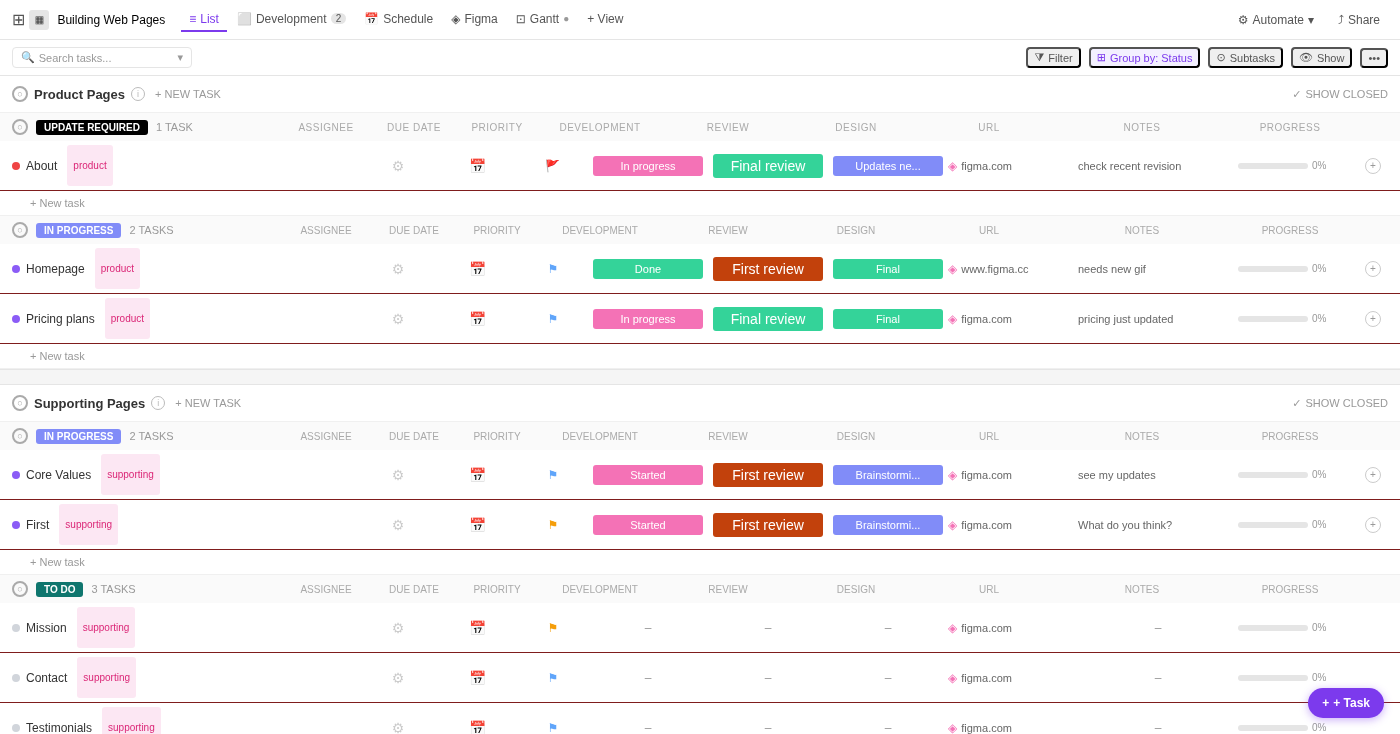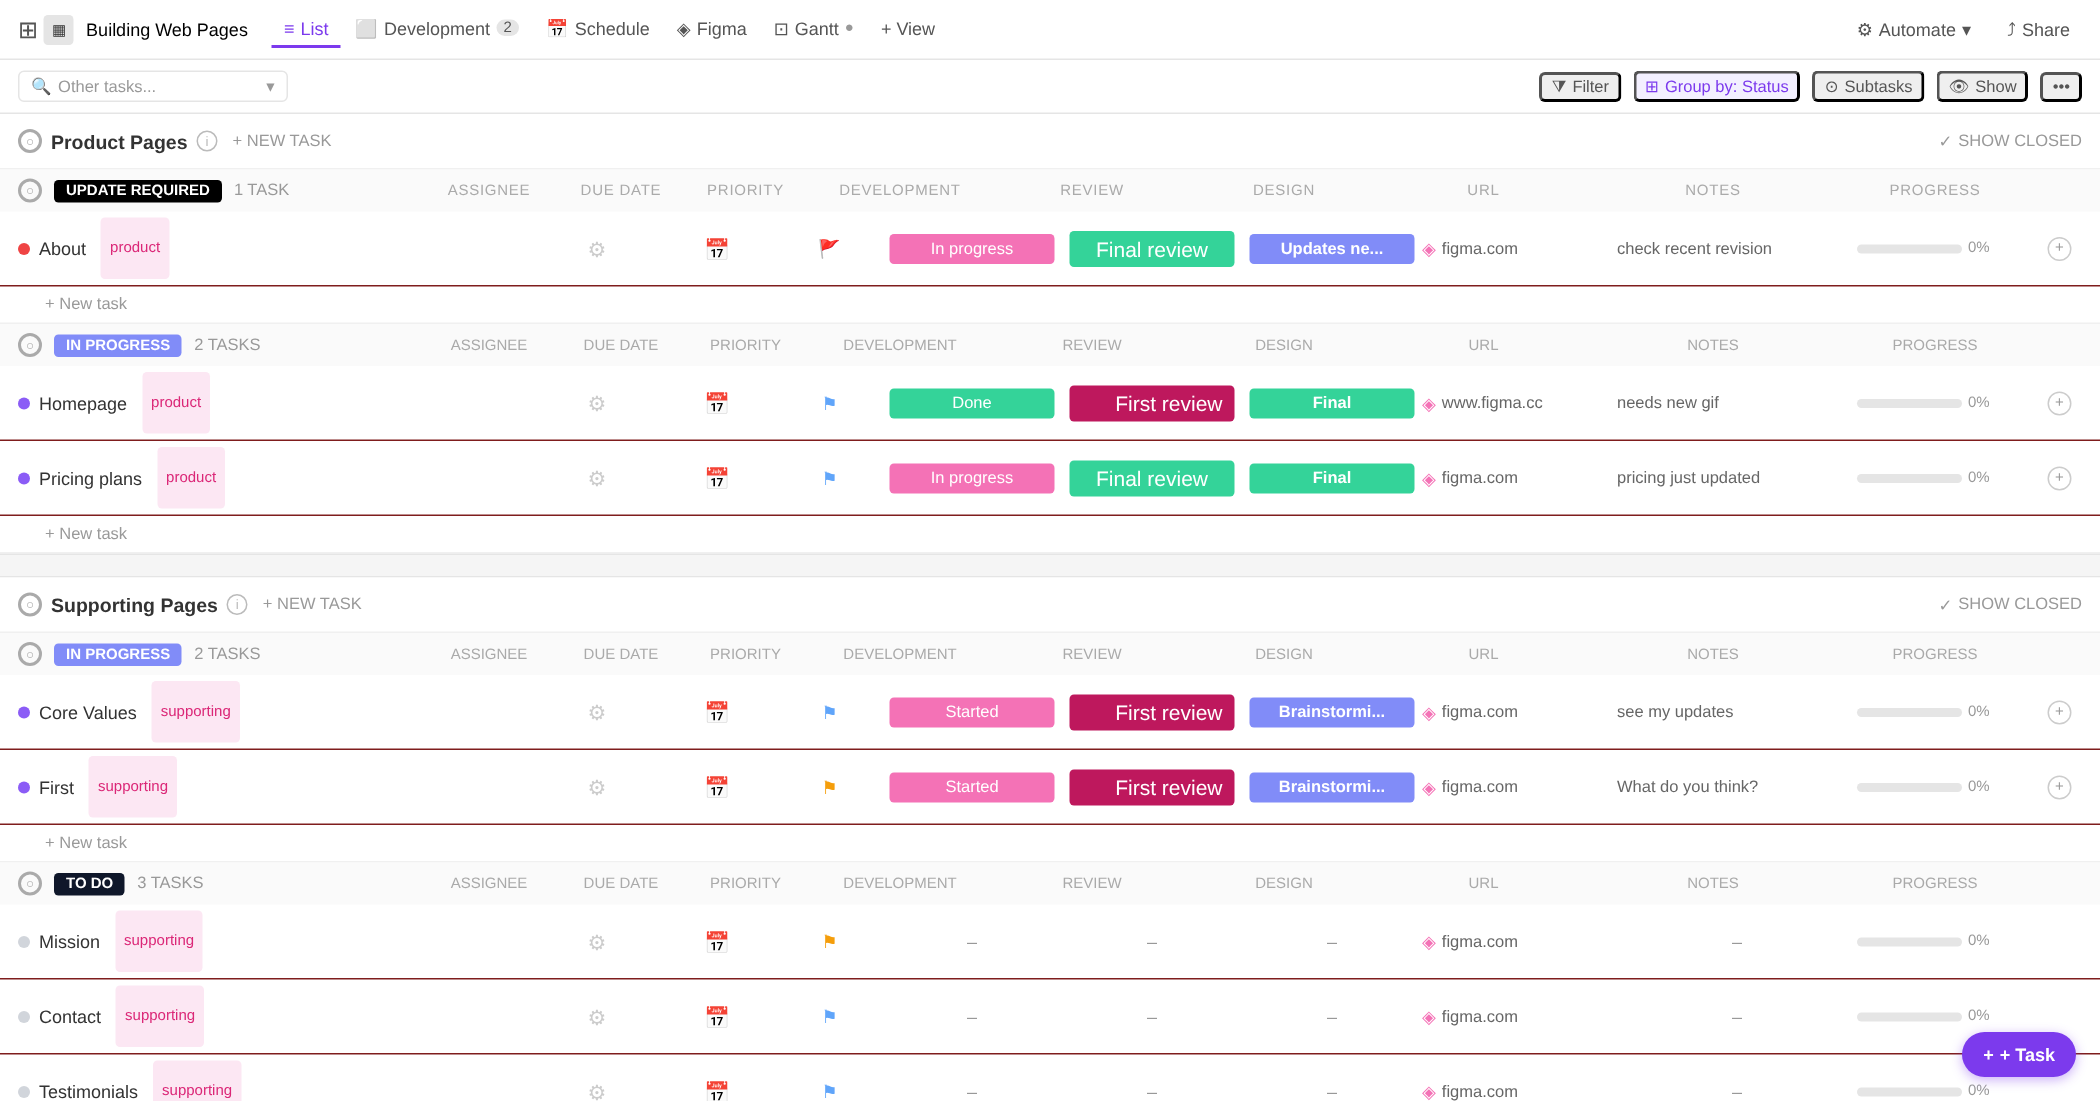--- a/index.html
+++ b/index.html
@@ -33,21 +33,21 @@
     .section-info { width: 14px; height: 14px; border-radius: 50%; border: 1px solid #bbb; display: flex; align-items: center; justify-content: center; font-size: 9px; color: #bbb; cursor: pointer; }
     .new-task-btn { font-size: 11px; color: #999; margin-left: 4px; cursor: pointer; }
     .show-closed { margin-left: auto; font-size: 11px; color: #999; cursor: pointer; display: flex; align-items: center; gap: 4px; }
 
     
     .group { border-bottom: 1px solid #f0f0f0; }
     .group-header { display: flex; align-items: center; padding: 6px 12px; gap: 8px; background: #fafafa; }
     .status-badge { padding: 2px 8px; border-radius: 3px; font-size: 10px; font-weight: 700; color: #fff; cursor: pointer; }
     .status-update { background: #000000; }
     .status-inprogress { background: #818cf8; }
-    .status-todo { background: #0f172a; }
+    .status-todo { background: #0f766e; }
     .group-count { font-size: 11px; color: #999; }
     .col-header { font-size: 10px; color: #aaa; font-weight: 500; text-transform: uppercase; letter-spacing: 0.5px; text-align: left; }
 
     
     .task-row { display: grid; grid-template-columns: 1fr 80px 80px 70px 120px 120px 120px 130px 160px 120px 30px; align-items: center; padding: 4px 12px; border-bottom: 1px solid #7f1d1d; min-height: 36px; }
     .task-name-cell { display: flex; align-items: center; gap: 6px; }
     .task-dot { width: 8px; height: 8px; border-radius: 50%; flex-shrink: 0; }
     .dot-red { background: #ef4444; }
     .dot-purple { background: #8b5cf6; }
     .dot-gray { background: #d1d5db; }
@@ -59,22 +59,22 @@
     .cell-icon { color: #ccc; font-size: 14px; }
     .flag-red { color: #ef4444; }
     .flag-blue { color: #60a5fa; }
     .flag-yellow { color: #f59e0b; }
     .dev-badge { padding: 4px 8px; border-radius: 3px; font-size: 11px; font-weight: 500; color: #fff; text-align: center; width: 110px; }
     .dev-inprogress { background: #f472b6; }
     .dev-done { background: #34d399; }
     .dev-started { background: #f472b6; }
     .review-badge { padding: 4px 8px; border-radius: 3px; font-size: 14px; font-weight: 500; color: #fff; text-align: center; width: 110px; }
     .review-final { background: #34d399; }
-    .review-first { background: #be185d; text-align: right; }
-    .design-badge { padding: 4px 8px; border-radius: 3px; font-size: 11px; font-weight: 700; color: #fff; text-align: center; width: 110px; }
+    .review-first { background: #c2410c; }
+    .design-badge { padding: 4px 8px; border-radius: 3px; font-size: 11px; font-weight: 400; color: #fff; text-align: center; width: 110px; }
     .design-updates { background: #818cf8; }
     .design-final { background: #34d399; }
     .design-brainstorm { background: #818cf8; }
     .url-cell { display: flex; align-items: center; gap: 4px; font-size: 11px; color: #666; }
     .url-icon { color: #f472b6; font-size: 12px; }
     .notes-cell { font-size: 11px; color: #666; }
     .progress-cell { display: flex; align-items: center; gap: 4px; }
     .progress-bar { width: 70px; height: 6px; background: #e5e5e5; border-radius: 3px; overflow: hidden; }
     .progress-fill { height: 100%; background: #34d399; border-radius: 3px; }
     .progress-label { font-size: 10px; color: #999; }
@@ -133,21 +133,21 @@
     <button class="nav-btn">
       <span>⤴</span>
       <span>Share</span>
     </button>
   </div>
 </div>
 
 <div class="toolbar">
   <div class="search-box">
     <span style="color:#999;">🔍</span>
-    <span style="font-size:11px;color:#999;">Other tasks...</span>
+    <span style="font-size:11px;color:#999;">Search tasks...</span>
     <span style="margin-left:auto;color:#999;">▾</span>
   </div>
   <div class="toolbar-right">
     <button class="toolbar-btn">
       <span>⧩</span>
       <span>Filter</span>
     </button>
     <button class="toolbar-btn highlight">
       <span>⊞</span>
       <span>Group by: Status</span>

